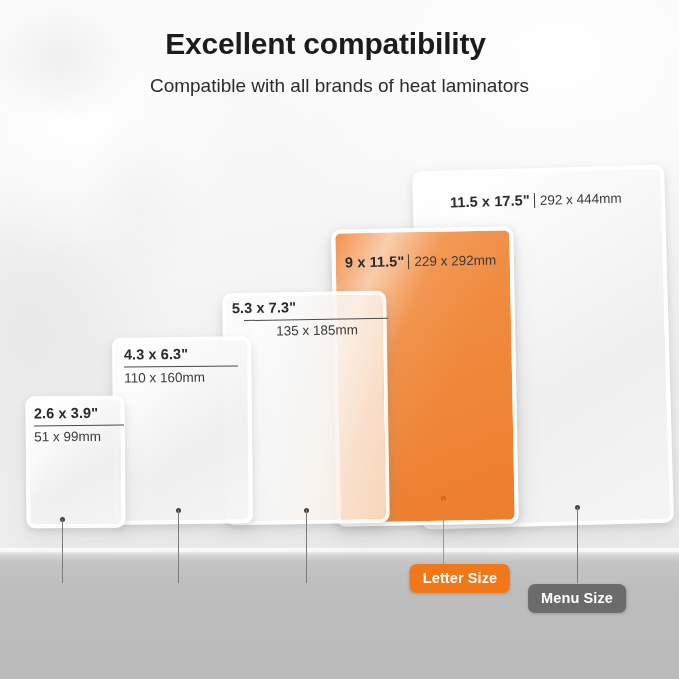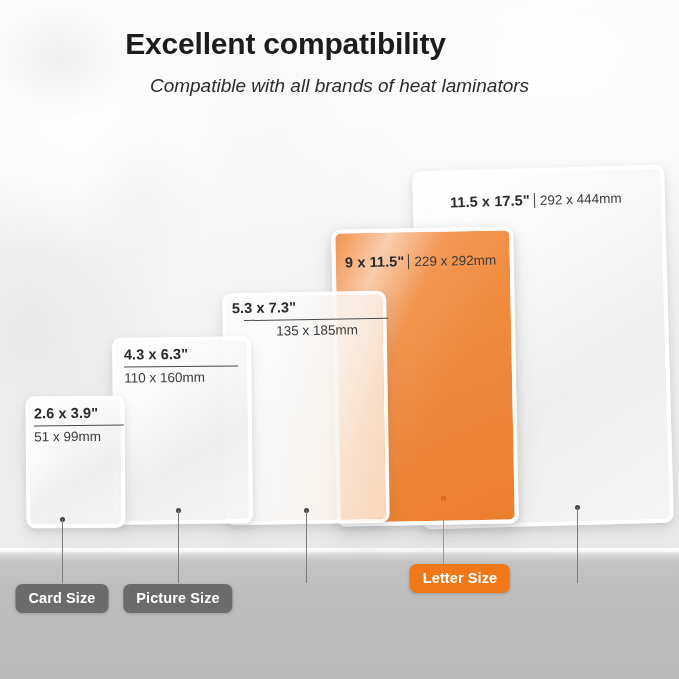--- a/index.html
+++ b/index.html
@@ -184,30 +184,30 @@
   
   .title {
     position: absolute;
     left: 0; top: 27px;
     width: 571px;
     text-align: center;
     font-size: 30px;
     font-weight: bold;
     color: #1c1c1c;
     letter-spacing: -0.2px;
+    padding-left: 40px;
   }
   .subtitle {
     position: absolute;
     left: 0; top: 75px;
     width: 679px;
     text-align: center;
     font-size: 19px;
     font-weight: normal;
     color: #2c2c2c;
-    font-style: italic;
   }
 </style>
 </head>
 <body>
 
 <div id="scene">
 
   <div class="wall"></div>
   <div class="wall-mottle"></div>
   <div class="floor-edge"></div>
@@ -284,17 +284,16 @@
 
   <div class="dot" style="left:306px; top:508px;"></div>
   <div class="leader" style="left:306px; top:510px; height:73px;"></div>
 
   <div class="dot hot" style="left:443px; top:496px;"></div>
   <div class="leader hot" style="left:443px; top:498px; height:85px;"></div>
 
   <div class="dot" style="left:577px; top:505px;"></div>
   <div class="leader" style="left:577px; top:507px; height:76px;"></div>
 
-  <div class="badge" style="left:62px; top:584px;">Card Size</div>
-  <div class="badge" style="left:178px; top:584px;">Picture Size</div>
   <div class="badge hot" style="left:443px; top:564px;margin-left:17px;">Letter Size</div>
+  <div class="badge" style="left:577px; top:584px;">Menu Size</div>
 
 </div>
 
 </body></html>

